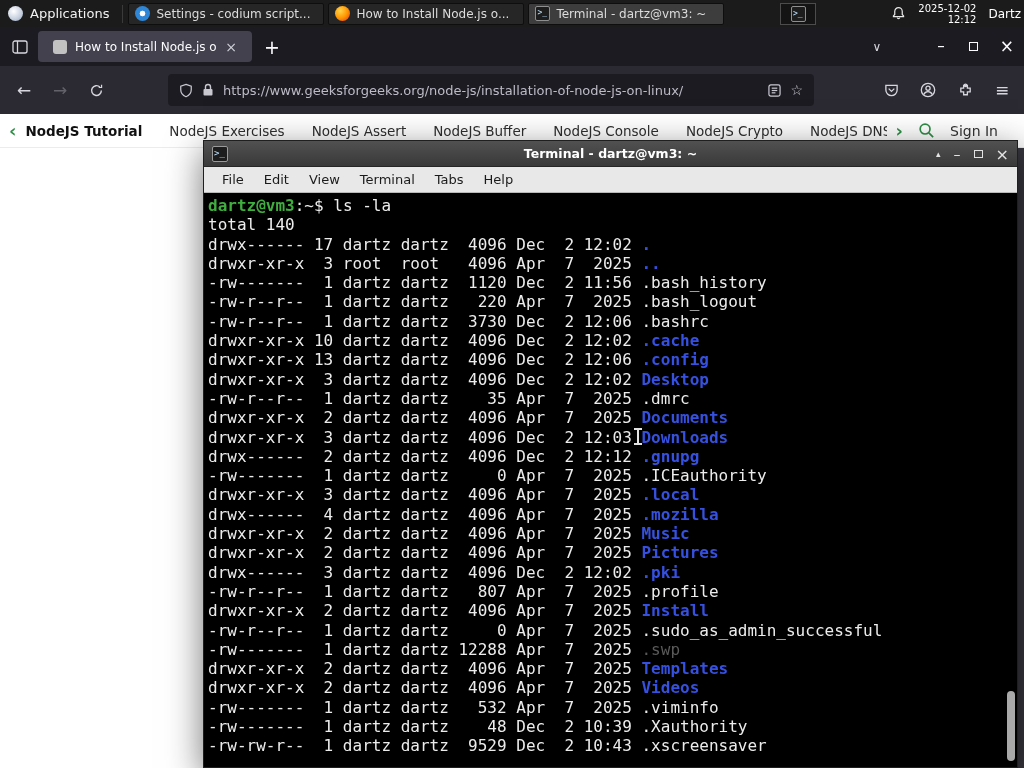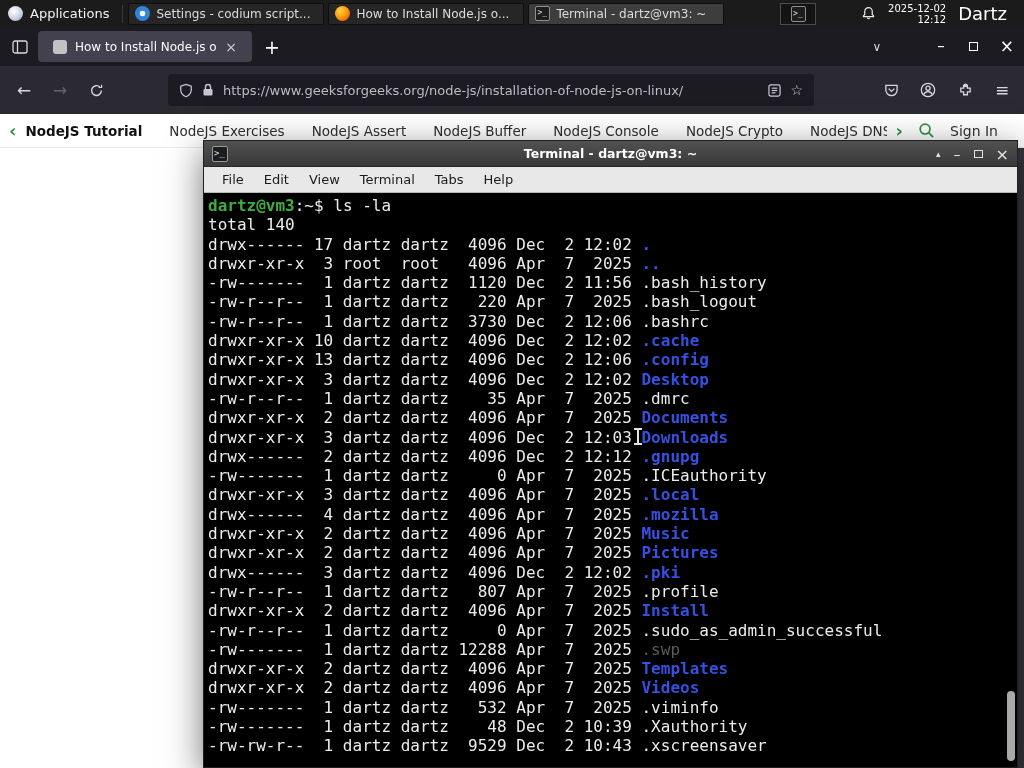--- a/index.html
+++ b/index.html
@@ -33,23 +33,23 @@
   .ic-settings { flex:0 0 15px; width:15px; height:15px; border-radius:50%;
     background:radial-gradient(circle, #ffffff 0 24%, #2f86d6 30% 100%); }
   .ic-term {
     flex:0 0 15px; width:15px; height:15px; background:#1d1d1d;
     border:1px solid #8f8f8f; border-radius:2px; color:#bfe3ff;
     font-size:8px; line-height:12px; padding-left:1px; font-family:"DejaVu Sans Mono",monospace;
   }
   .tb-tray { margin-left:54px; width:36px; height:22px; background:#141414;
     border:1px solid #4c4c4c; display:flex; align-items:center; justify-content:center; }
   .tb-tray .ic-term { width:16px; height:16px; line-height:13px; }
-  .tb-right { margin-left:auto; display:flex; align-items:center; gap:12px; padding-right:17px; }
+  .tb-right { margin-left:auto; display:flex; align-items:center; gap:12px; padding-right:3px; }
   .tb-clock { text-align:right; font-size:10px; line-height:11px; color:#ffffff; }
-  .tb-user { font-size:18px; color:#ffffff; }
+  .tb-user { font-size:12px; color:#ffffff; }
 
   
   .ff-tabbar { position:absolute; top:27px; left:0; width:1024px; height:39px;
     background:#1c1b22; display:flex; align-items:center; }
   .ff-view { margin:0 10px 0 12px; }
   .ff-tab {
     width:214px; height:31px; background:#42414d; border-radius:4px;
     display:flex; align-items:center; gap:8px; padding:0 15px;
     color:#fbfbfe; font-size:12px;
   }

